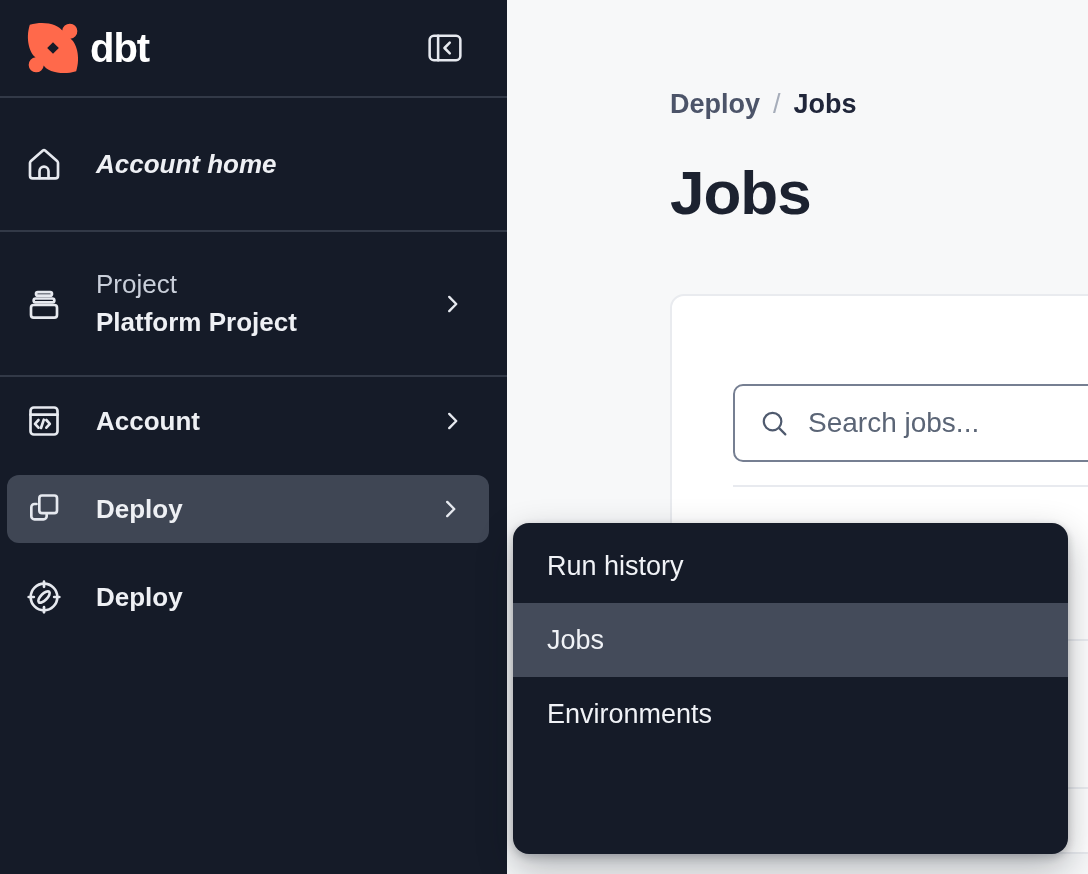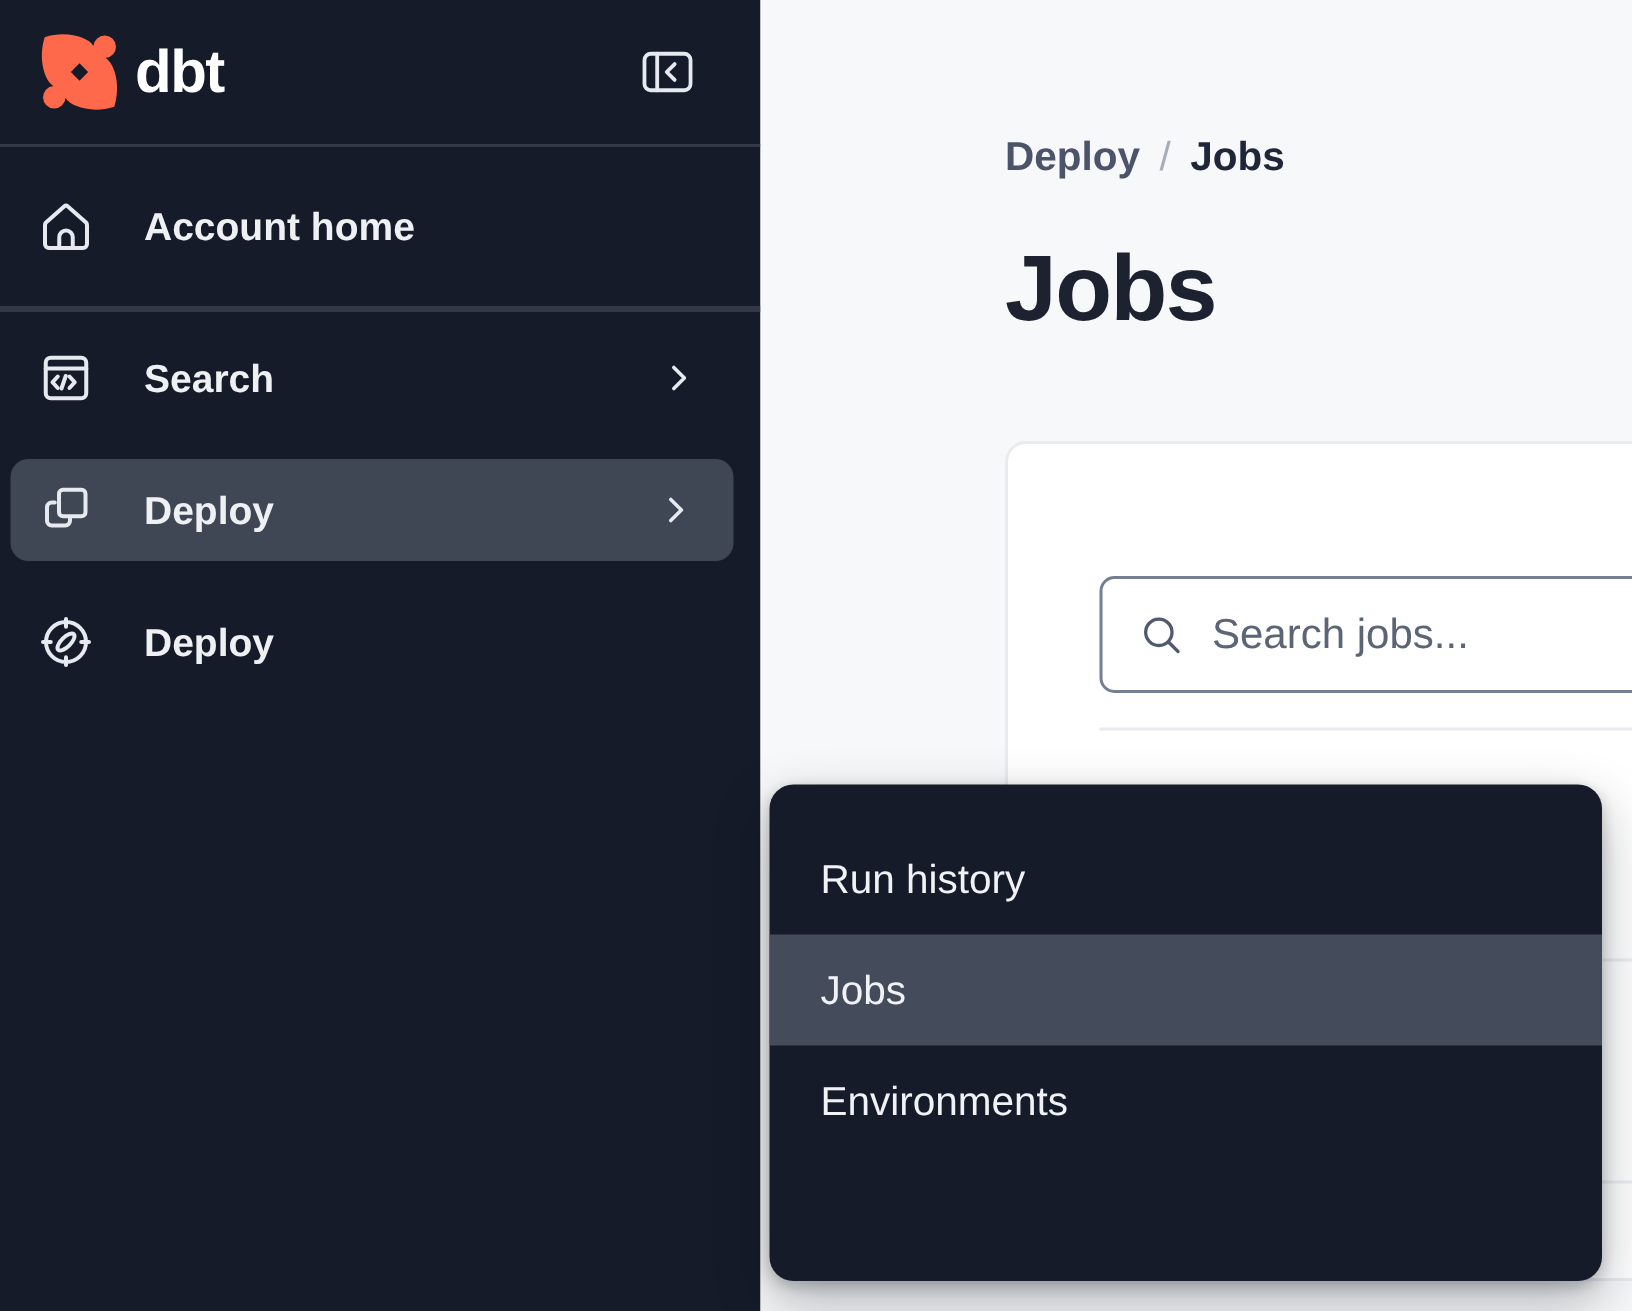--- a/index.html
+++ b/index.html
@@ -45,21 +45,21 @@
 
   .nav-row {
     display: flex;
     align-items: center;
     padding: 0 41px 0 24px;
     cursor: pointer;
   }
   .nav-icon { width: 40px; height: 40px; flex-shrink: 0; margin-right: 32px; display: flex; }
   .nav-icon svg { width: 40px; height: 40px; }
   .nav-label { font-size: 26px; font-weight: 700; color: #eef0f4; }
-  .row-account { height: 106px; }
+  .row-account { height: 132px; font-style: italic; }
   .row-project { height: 143px; }
   .row-plain { height: 88px; }
   .proj-text { display: flex; flex-direction: column; line-height: 1.45; }
   .proj-kicker { font-size: 26px; font-weight: 400; color: #c9cfda; }
   .chev { margin-left: auto; display: flex; }
   .chev svg { width: 26px; height: 26px; }
 
   .row-deploy-wrap { height: 88px; display: flex; align-items: center; }
   .active-pill {
     flex: 1;
@@ -138,21 +138,21 @@
 
   
   .flyout {
     position: fixed;
     left: 513px;
     top: 523px;
     width: 555px;
     height: 331px;
     background: #151b28;
     border-radius: 16px;
-    padding: 26px 0;
+    padding: 6px 0;
     box-shadow: 0 14px 36px rgba(10, 15, 25, 0.30), 0 3px 10px rgba(10, 15, 25, 0.22);
     z-index: 20;
     overflow: hidden;
   }
   .flyout-item {
     height: 74px;
     display: flex;
     align-items: center;
     padding-left: 34px;
     font-size: 27px;
@@ -190,34 +190,52 @@
     <span class="nav-icon">
       <svg viewBox="0 0 24 24" class="icon-stroke">
         <path d="M4 10.4 L11.35 3.9 a1 1 0 0 1 1.3 0 L20 10.4 a1.4 1.4 0 0 1 .4 1 V19 a1.6 1.6 0 0 1 -1.6 1.6 H5.2 A1.6 1.6 0 0 1 3.6 19 V11.4 a1.4 1.4 0 0 1 .4 -1 Z"></path>
         <path d="M9.3 20.4 V16.3 a2.7 2.7 0 0 1 5.4 0 V20.4"></path>
       </svg>
     </span>
     <span class="nav-label">Account home</span>
   </div>
   <div class="sdivider"></div>
 
+  <div class="nav-row row-project">
+    <span class="nav-icon">
+      <svg viewBox="0 0 24 24" class="icon-stroke">
+        <rect x="4.2" y="12.6" width="15.6" height="7.6" rx="1.6"></rect>
+        <rect x="5.8" y="8.7" width="12.4" height="2.3" rx="1.15"></rect>
+        <rect x="7.2" y="4.9" width="9.6" height="2.1" rx="1.05"></rect>
+      </svg>
+    </span>
+    <div class="proj-text">
+      <span class="proj-kicker">Project</span>
+      <span class="nav-label">Platform Project</span>
+    </div>
+    <span class="chev">
+      <svg viewBox="0 0 24 24" class="icon-stroke" style="stroke-width:2.2">
+          <polyline points="8.5,5.5 15,12 8.5,18.5"></polyline>
+        </svg>
+    </span>
+  </div>
   <div class="sdivider"></div>
 
 
   <div class="nav-row row-plain">
     <span class="nav-icon">
       <svg viewBox="0 0 24 24" class="icon-stroke">
         <rect x="3.9" y="3.9" width="16.2" height="16.2" rx="2"></rect>
         <line x1="3.9" y1="8.2" x2="20.1" y2="8.2"></line>
         <polyline points="8.7,11.4 6.6,13.7 8.7,16"></polyline>
         <polyline points="13.4,11.4 15.5,13.7 13.4,16"></polyline>
         <line x1="11.9" y1="11.2" x2="10.2" y2="16.2"></line>
       </svg>
     </span>
-    <span class="nav-label">Search</span>
+    <span class="nav-label">Account</span>
     <span class="chev">
       <svg viewBox="0 0 24 24" class="icon-stroke" style="stroke-width:2.2">
           <polyline points="8.5,5.5 15,12 8.5,18.5"></polyline>
         </svg>
     </span>
   </div>
 
   <div class="row-deploy-wrap">
     <div class="active-pill">
       <span class="nav-icon">

